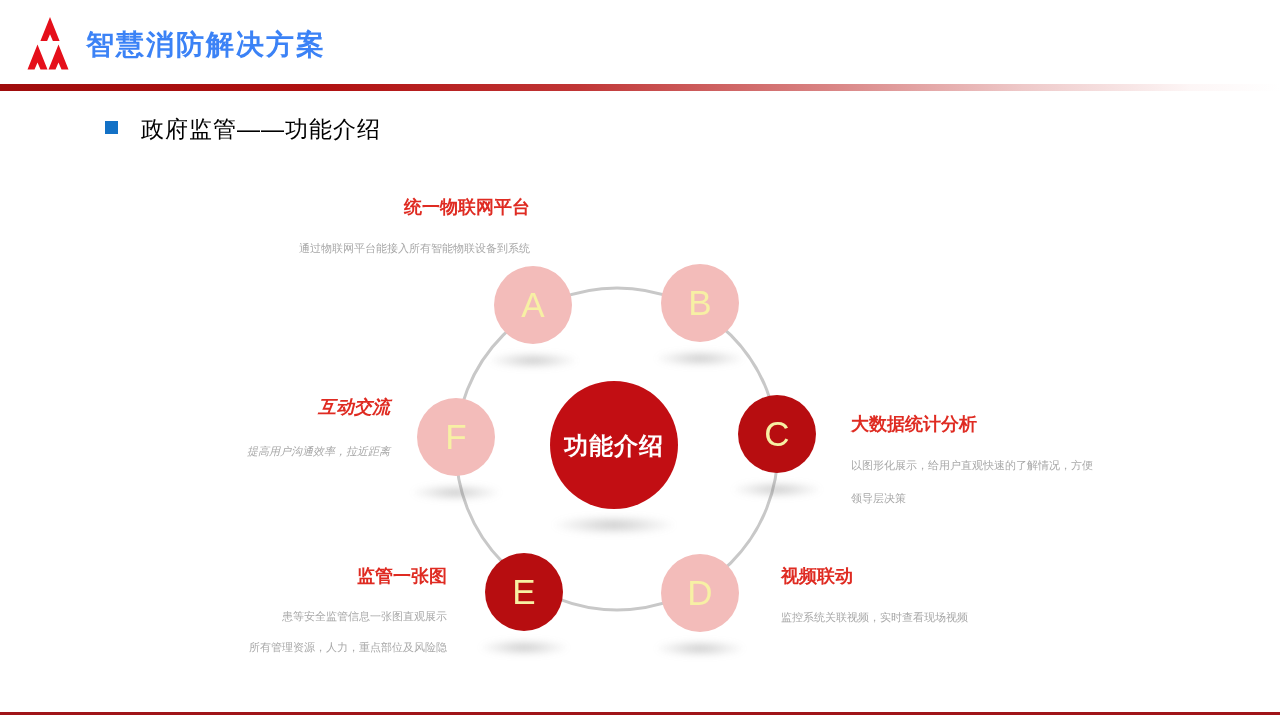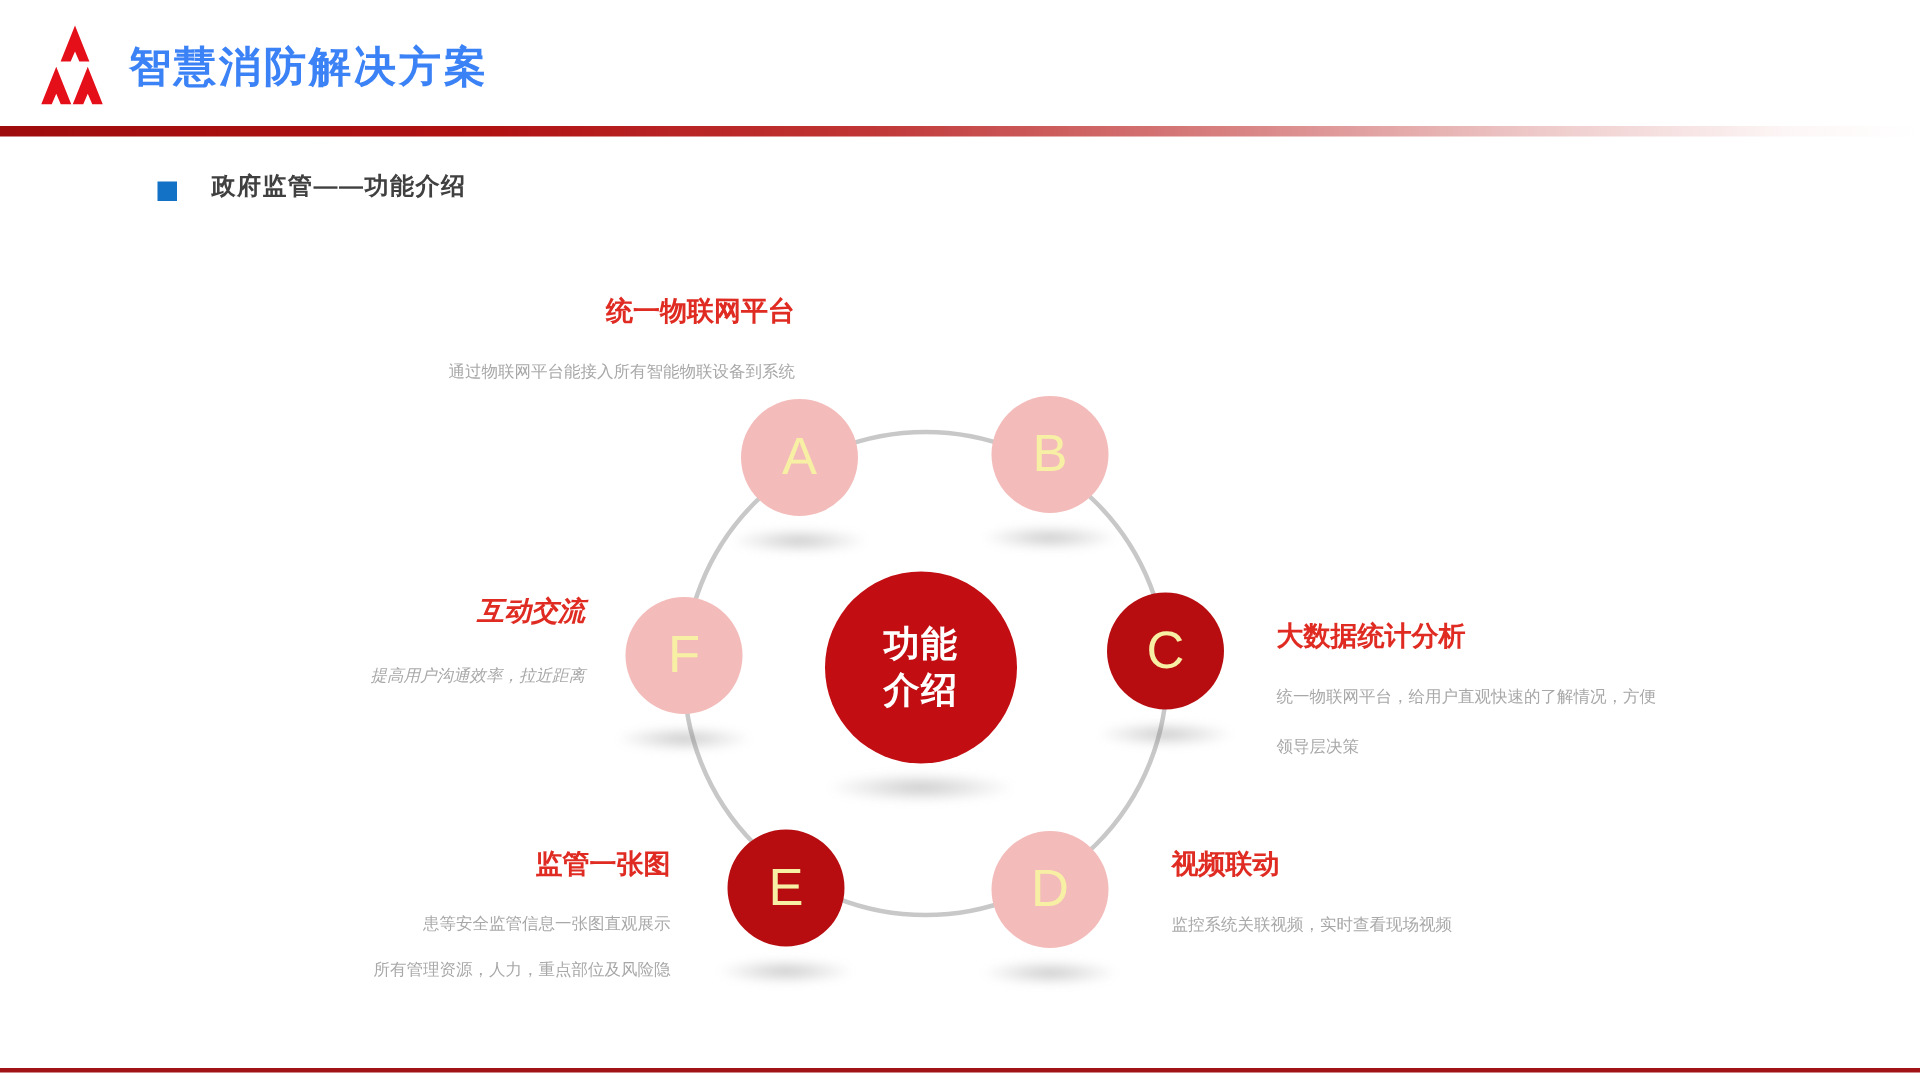--- a/index.html
+++ b/index.html
@@ -20,21 +20,21 @@
                #d98585 65%, #eec9c9 80%, #fdf6f6 93%, #ffffff 100%);
   }
 
   
   .section-bullet {
     position:absolute; left:105px; top:121px; width:13px; height:13px;
     background:#1371c6;
   }
   .section-title {
     position:absolute; left:141px; top:114px; margin:0;
-    font-size:16px; font-weight:bold; color:#404040; letter-spacing:1px;
+    font-size:23px; font-weight:normal; color:#000000; letter-spacing:1px;
   }
 
   
   .ring { position:absolute; left:0; top:0; width:1280px; height:720px; }
 
   .shadow {
     position:absolute; border-radius:50%;
     background:radial-gradient(ellipse at center, rgba(110,110,110,0.35) 0%,
                rgba(110,110,110,0.12) 45%, rgba(110,110,110,0) 72%);
     filter:blur(3px);
@@ -43,21 +43,21 @@
   .shadow.s-b { left:655px; top:350px; width:90px; height:17px; }
   .shadow.s-c { left:732px; top:481px; width:90px; height:17px; }
   .shadow.s-d { left:655px; top:640px; width:90px; height:17px; }
   .shadow.s-e { left:479px; top:639px; width:90px; height:17px; }
   .shadow.s-f { left:411px; top:484px; width:90px; height:17px; }
   .shadow.s-center { left:552px; top:515px; width:124px; height:20px; }
 
   .center-circle {
     position:absolute; left:550px; top:381px; width:128px; height:128px;
     border-radius:50%; background:#c20e13;
-    display:flex; flex-direction:column; align-items:center; justify-content:center;
+    display:flex; flex-direction:row; align-items:center; justify-content:center;
     color:#ffffff; font-size:24px; font-weight:bold; line-height:31px;
     letter-spacing:1px;
   }
 
   .node {
     position:absolute; width:78px; height:78px; border-radius:50%;
     display:flex; align-items:center; justify-content:center;
     font-size:35px; color:#f7f0a4;
   }
   .node.pink { background:#f3bcba; }
@@ -152,21 +152,21 @@
   </div>
 
   <div class="node-text nt-a align-right">
     <p class="t">统一物联网平台</p>
     <p class="d">通过物联网平台能接入所有智能物联设备到系统</p>
   </div>
 
 
   <div class="node-text nt-c">
     <p class="t">大数据统计分析</p>
-    <p class="d">统一物联网平台，给用户直观快速的了解情况，方便</p>
+    <p class="d">以图形化展示，给用户直观快速的了解情况，方便</p>
     <p class="d">领导层决策</p>
   </div>
 
   <div class="node-text nt-d">
     <p class="t">视频联动</p>
     <p class="d">监控系统关联视频，实时查看现场视频</p>
   </div>
 
   <div class="node-text nt-e align-right">
     <p class="t">监管一张图</p>

